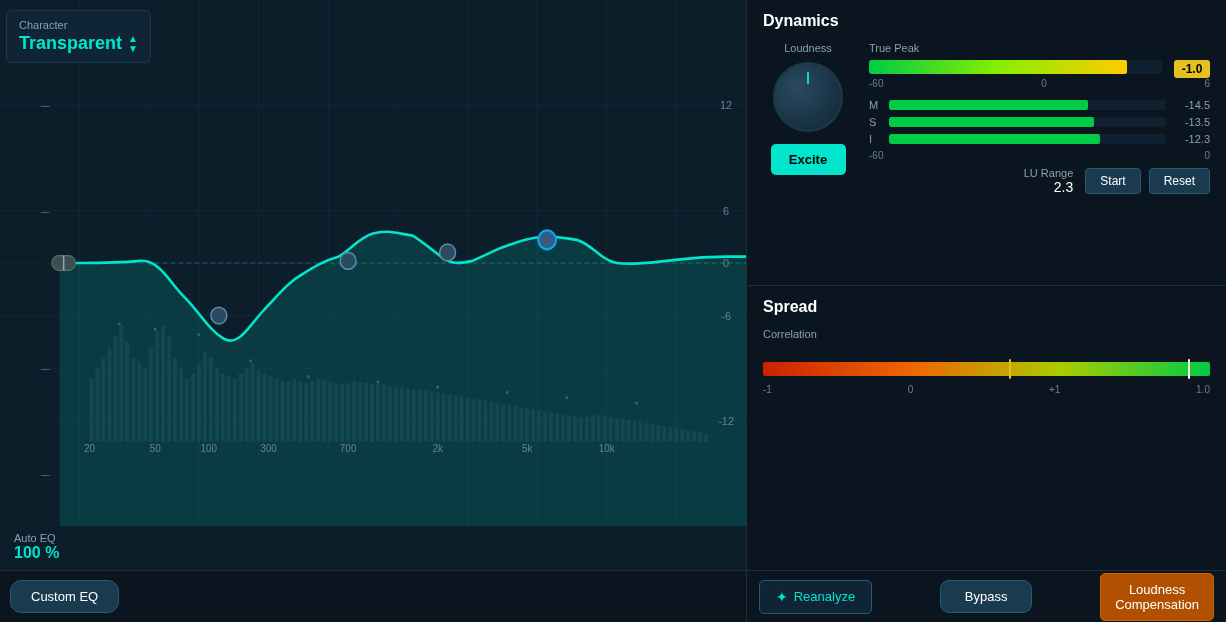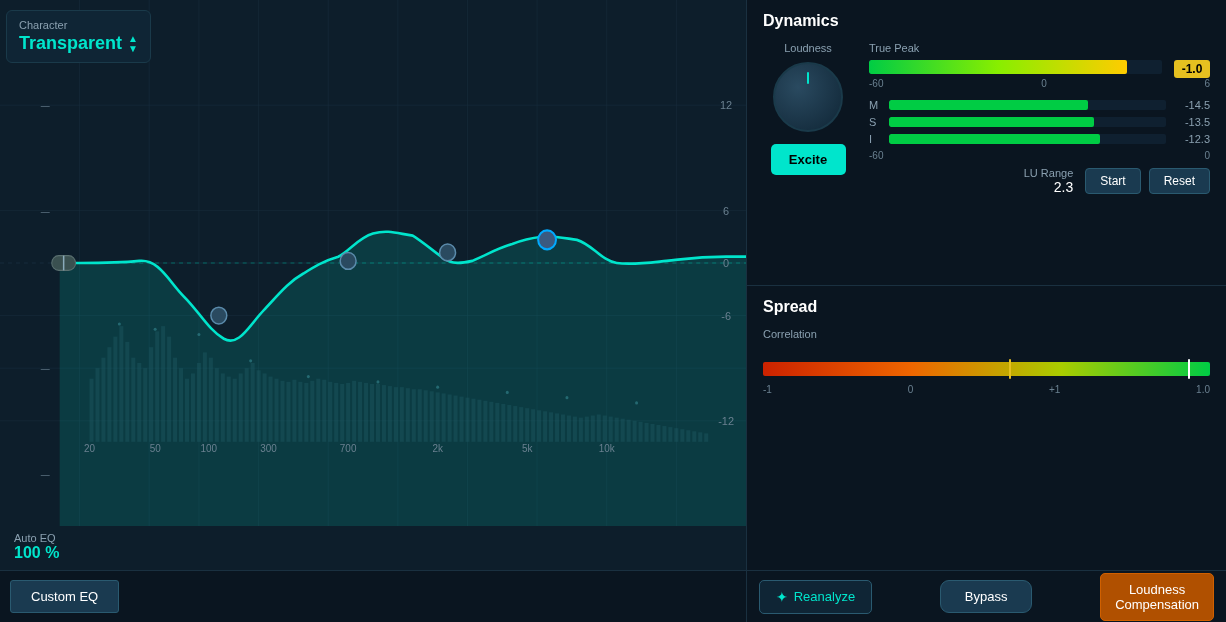--- a/index.html
+++ b/index.html
@@ -83,21 +83,21 @@
       padding: 0 10px;
       height: 52px;
       background: #0a1520;
       border-top: 1px solid #1a3040;
     }
     .custom-eq-btn {
       background: #1a3a50;
       border: 1px solid #2a5a70;
       color: #ffffff;
       padding: 8px 20px;
-      border-radius: 3px;
+      border-radius: 11px;
       font-size: 13px;
       cursor: pointer;
     }
     .eq-params {
       display: flex;
       gap: 30px;
     }
     .eq-param {
       display: flex;
       flex-direction: column;

